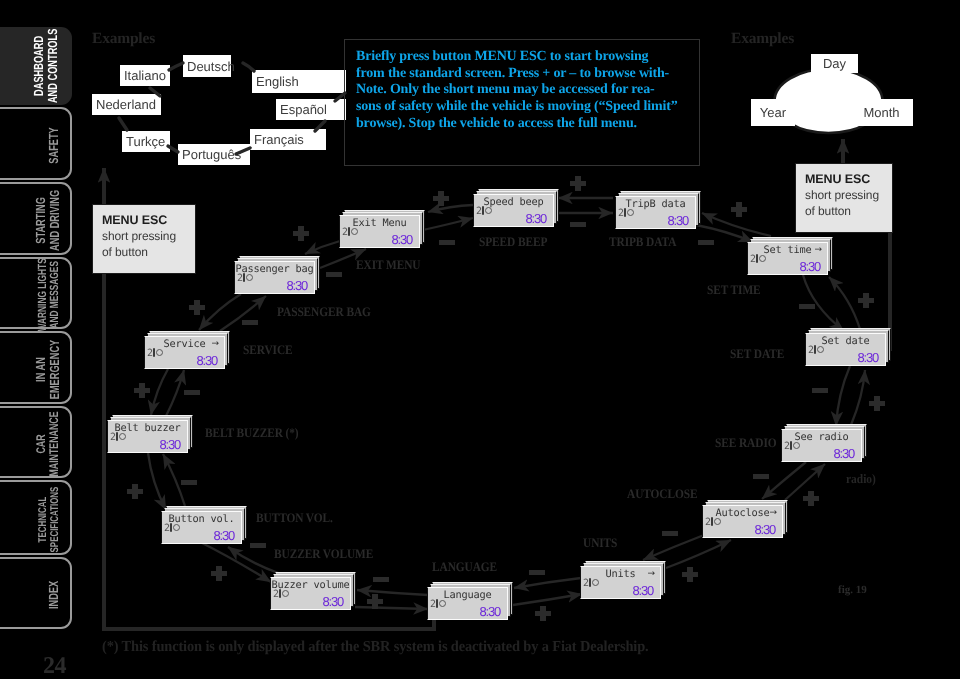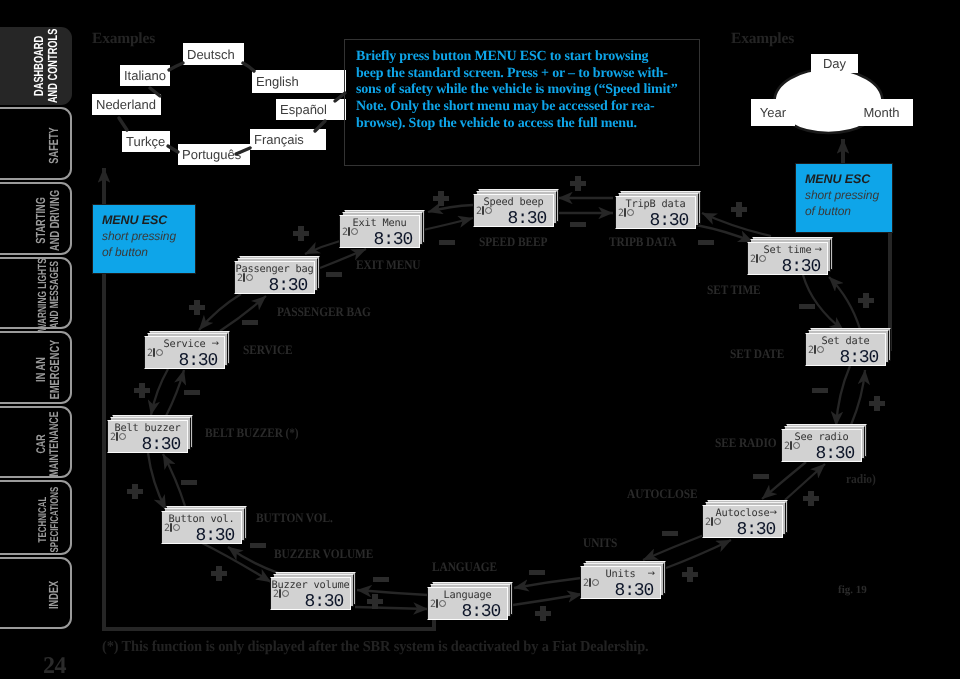--- a/index.html
+++ b/index.html
@@ -22,22 +22,22 @@
   .tab.idle{background:#000;border:2.6px solid #9b9b9b;}
   .tab.idle .lbl{color:#9b9b9b;}
 
   
   .sect-head{position:absolute;color:#242424;font-weight:bold;font-size:15.5px;
              letter-spacing:-.2px;font-family:"Liberation Serif",serif;}
   .langbox{position:absolute;background:#fff;color:#3d3d3d;font-size:13px;line-height:1;
            display:flex;align-items:center;padding:0 4px;box-sizing:border-box;}
 
   
-  .esccard{position:absolute;background:#0ea5e9;border:1.4px solid #1c1c1c;box-sizing:border-box;
-           padding:7px 9px 5px 9px;font-style:italic;}
+  .esccard{position:absolute;background:#e5e5e5;border:1.4px solid #1c1c1c;box-sizing:border-box;
+           padding:7px 9px 5px 9px;}
   .esccard .t1{font-size:12.5px;font-weight:bold;color:#1e1e1e;line-height:1.35;letter-spacing:-.1px;}
   .esccard .t2{font-size:12px;color:#3a3a3a;line-height:1.32;letter-spacing:-.1px;}
 
   
   #notice{position:absolute;border:1.3px solid #333;box-sizing:border-box;
           color:#0ea5e9;font-family:"Liberation Serif",serif;font-weight:bold;
           font-size:14px;line-height:16.7px;letter-spacing:-.18px;padding:9px 11px;
           text-align:justify;}
   #notice .jl{display:block;white-space:nowrap;}
 
@@ -56,22 +56,22 @@
   .lcd .arw{position:absolute;right:5px;top:1px;font-family:"DejaVu Sans",sans-serif;
             font-size:9px;color:#333;line-height:12px;}
   .lcd .two{position:absolute;left:2px;top:11px;font-family:"DejaVu Sans Mono",monospace;
             font-size:10px;color:#555;line-height:11px;}
   .lcd .two .bulb{display:inline-block;position:relative;width:9px;height:9px;
                   vertical-align:-1px;}
   .lcd .two .bulb i{position:absolute;left:0;top:0;width:2.2px;height:9px;
                     background:#3a3a3a;border-radius:1px;}
   .lcd .two .bulb b{position:absolute;left:2.6px;top:1.4px;width:5px;height:5px;
                     border:1.3px solid #5a5a5a;border-radius:50%;box-sizing:content-box;}
-  .lcd .clk{position:absolute;right:7px;bottom:0px;font-family:Liberation Mono, monospace;
-            font-size:18px;color:#0f172a;letter-spacing:-1.2px;line-height:14px;}
+  .lcd .clk{position:absolute;right:7px;bottom:0px;font-family:Liberation Sans, sans-serif;
+            font-size:13px;color:#6d28d9;letter-spacing:-1.2px;line-height:14px;}
 
   .caption{position:absolute;color:#2a2a2a;font-weight:bold;font-size:13px;letter-spacing:-.1px;
            font-family:"Liberation Serif",serif;white-space:nowrap;line-height:11px;
            transform:scaleX(.875);transform-origin:0 0;}
   .pm{position:absolute;color:#2e2e2e;font-weight:bold;line-height:1;}
 
   svg.ov{position:absolute;left:0;top:0;width:960px;height:679px;pointer-events:none;}
 
   #footnote{position:absolute;color:#222;font-family:"Liberation Serif",serif;font-weight:bold;
             font-size:15.2px;letter-spacing:-.15px;white-space:nowrap;line-height:13px;
@@ -148,21 +148,21 @@
             <div>INDEX</div>
           </div>
         </div>
       </div>
     </div>
 
   <div class="sect-head" style="left:92px;top:30px;">Examples</div>
   <div class="sect-head" style="left:731px;top:30px;">Examples</div>
 
   <div id="langs">
-      <div class="langbox" style="left: 183px; top: 43px; width: 61px; height: 22px;">
+      <div class="langbox" style="left: 183px; top: 55px; width: 48px; height: 22px;">
         <span>Deutsch</span>
       </div>
       <div class="langbox" style="left: 252px; top: 70px; width: 94px; height: 23px;">
         <span>English</span>
       </div>
       <div class="langbox" style="left: 276px; top: 99px; width: 70px; height: 21px;">
         <span>Español</span>
       </div>
       <div class="langbox" style="left: 250px; top: 129px; width: 76px; height: 21px;">
         <span>Français</span>
@@ -176,23 +176,23 @@
       <div class="langbox" style="left: 92px; top: 94px; width: 69px; height: 21px;">
         <span>Nederland</span>
       </div>
       <div class="langbox" style="left: 120px; top: 65px; width: 50px; height: 21px;">
         <span>Italiano</span>
       </div>
     </div>
 
   <div id="notice" style="left:344px;top:39px;width:356px;height:127px;">
       <span class="jl">Briefly press button MENU ESC to start browsing</span>
-      <span class="jl">beep the standard screen. Press + or – to browse with-</span>
+      <span class="jl">from the standard screen. Press + or – to browse with-</span>
+      <span class="jl">Note. Only the short menu may be accessed for rea-</span>
       <span class="jl">sons of safety while the vehicle is moving (“Speed limit”</span>
-      <span class="jl">Note. Only the short menu may be accessed for rea-</span>
       <span class="jl">browse). Stop the vehicle to access the full menu.</span>
     </div>
 
   <svg class="ov" id="ovbg" viewBox="0 0 960 679">
       <ellipse cx="828.5" cy="101" rx="54" ry="32" fill="#ffffff" stroke="#1a1a1a" stroke-width="2.6"></ellipse>
     </svg>
   <div id="datecycle">
       <div class="langbox" style="left: 811px; top: 54px; width: 47px; height: 19px; justify-content: center; font-size: 13px;">
         <span>Day</span>
       </div>

